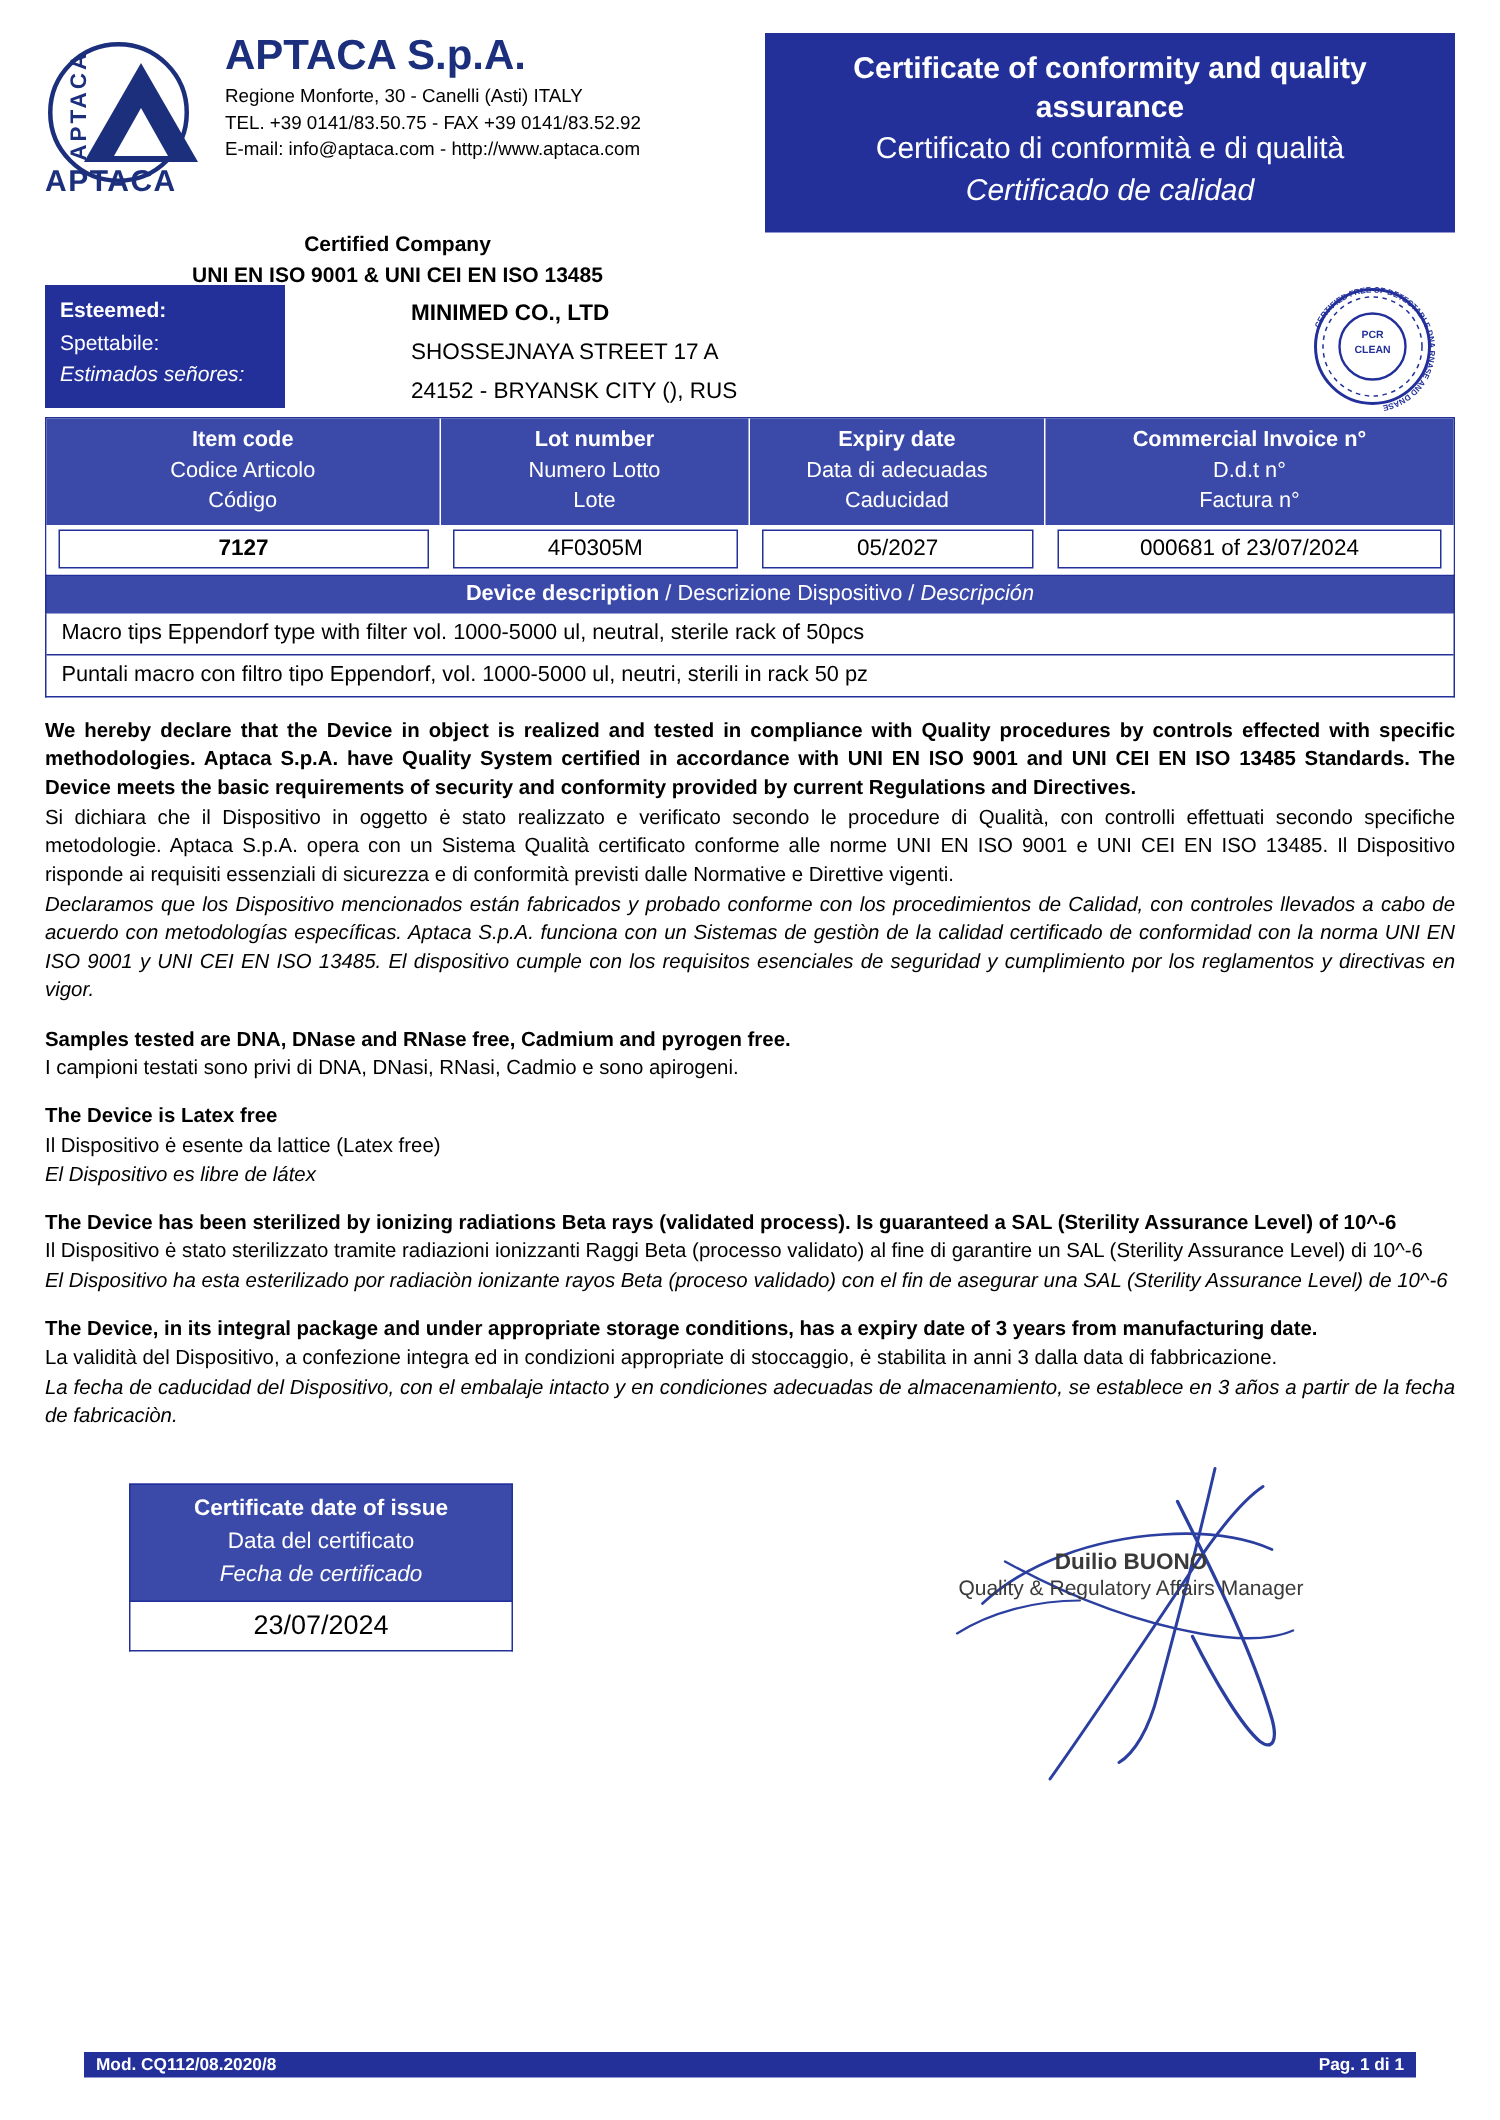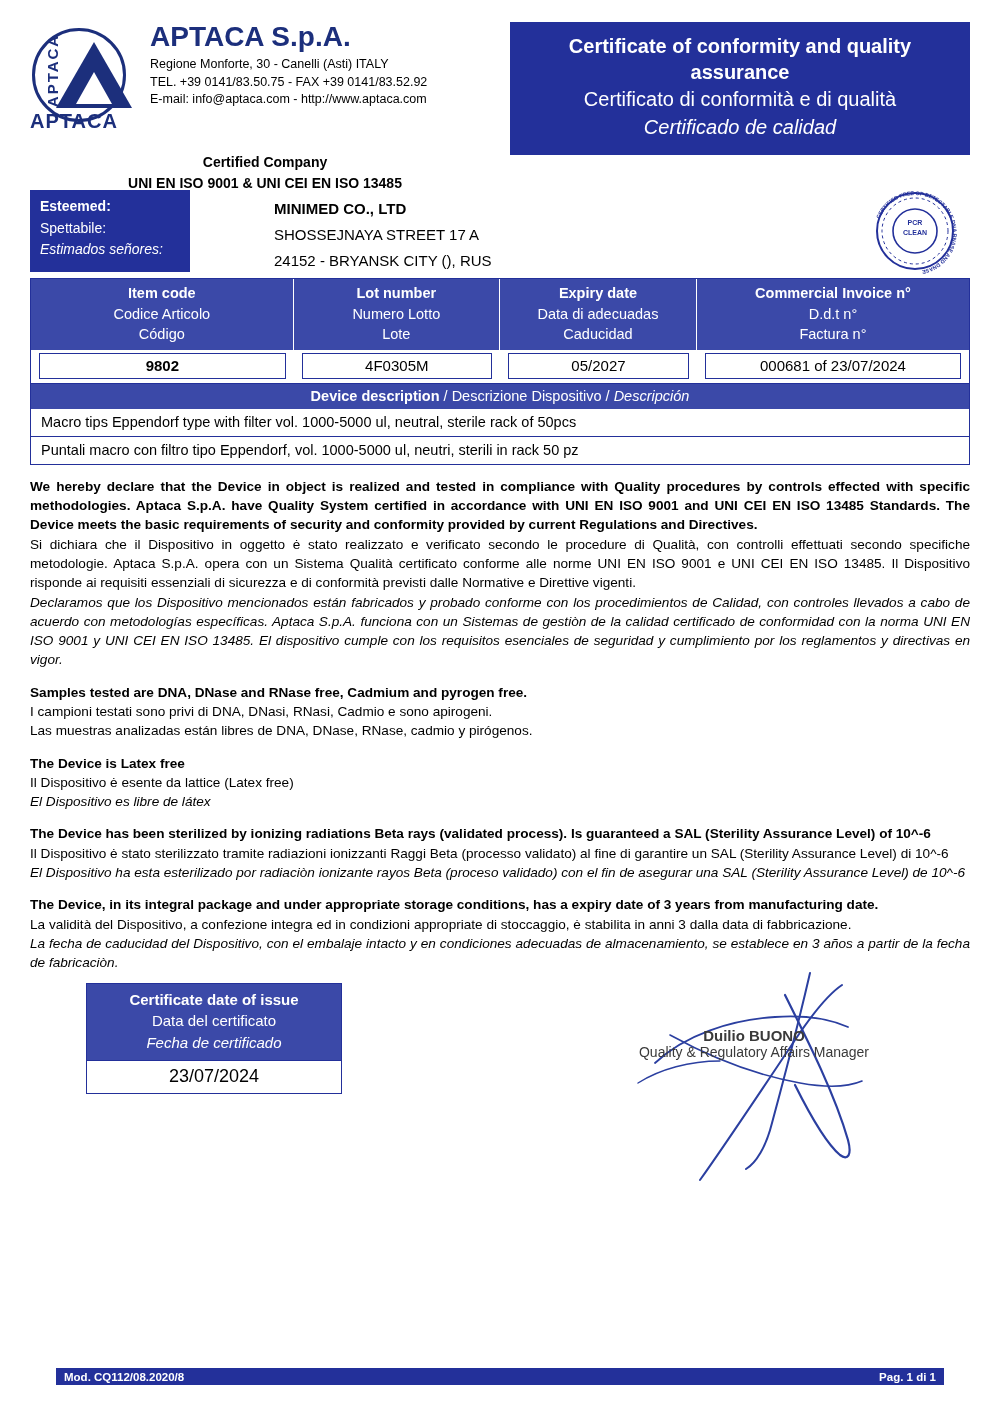--- a/index.html
+++ b/index.html
@@ -238,21 +238,21 @@
   }
   .body-text p { margin: 0; }
   .p-en { font-weight: bold; }
   .p-it { font-style: normal; }
   .p-es { font-style: italic; }
   .block { margin-bottom: 0; }
   .spacer { height: 13px; }
 
   
   .sign-area {
-    margin-top: 10px;
+    margin-top: 36px;
     display: flex;
     height: 230px;
     position: relative;
   }
   .date-box {
     width: 256px;
     margin-left: 56px;
   }
   .date-box .head {
     background: #3b49a8;
@@ -390,21 +390,21 @@
           <div class="t3">Caducidad</div>
         </div>
         <div class="cell c4">
           <div class="t1">Commercial Invoice n°</div>
           <div class="t2">D.d.t n°</div>
           <div class="t3">Factura n°</div>
         </div>
       </div>
       <div class="tbl-vals">
         <div class="cell c1">
-          <div class="box bold">9802</div>
+          <div class="box bold">7127</div>
         </div>
         <div class="cell c2">
           <div class="box">4F0305M</div>
         </div>
         <div class="cell c3">
           <div class="box">05/2027</div>
         </div>
         <div class="cell c4">
           <div class="box">000681 of 23/07/2024</div>
         </div>
@@ -429,21 +429,20 @@
       <p class="p-en">We hereby declare that the Device in object is realized and tested in compliance with Quality procedures by controls effected with specific methodologies. Aptaca S.p.A. have Quality System certified in accordance with UNI EN ISO 9001 and UNI CEI EN ISO 13485 Standards. The Device meets the basic requirements of security and conformity provided by current Regulations and Directives.</p>
       <p class="p-it">Si dichiara che il Dispositivo in oggetto ė stato realizzato e verificato secondo le procedure di Qualità, con controlli effettuati secondo specifiche metodologie. Aptaca S.p.A. opera con un Sistema Qualità certificato conforme alle norme UNI EN ISO 9001 e UNI CEI EN ISO 13485. Il Dispositivo risponde ai requisiti essenziali di sicurezza e di conformità previsti dalle Normative e Direttive vigenti.</p>
       <p class="p-es">Declaramos que los Dispositivo mencionados están fabricados y probado conforme con los procedimientos de Calidad, con controles llevados a cabo de acuerdo con metodologías específicas. Aptaca S.p.A. funciona con un Sistemas de gestiòn de la calidad certificado de conformidad con la norma UNI EN ISO 9001 y UNI CEI EN ISO 13485. El dispositivo cumple con los requisitos esenciales de seguridad y cumplimiento por los reglamentos y directivas en vigor.</p>
     </div>
 
     <div class="spacer"></div>
 
     <div class="block">
       <p class="p-en">Samples tested are DNA, DNase and RNase free, Cadmium and pyrogen free.</p>
       <p class="p-it">I campioni testati sono privi di DNA, DNasi, RNasi, Cadmio e sono apirogeni.</p>
-      <p class="p-it">Las muestras analizadas están libres de DNA,  DNase, RNase, cadmio y pirógenos.</p>
     </div>
 
     <div class="spacer"></div>
 
     <div class="block">
       <p class="p-en">The Device is Latex free</p>
       <p class="p-it">Il Dispositivo ė esente da lattice (Latex free)</p>
       <p class="p-es">El Dispositivo es libre de látex</p>
     </div>
 

